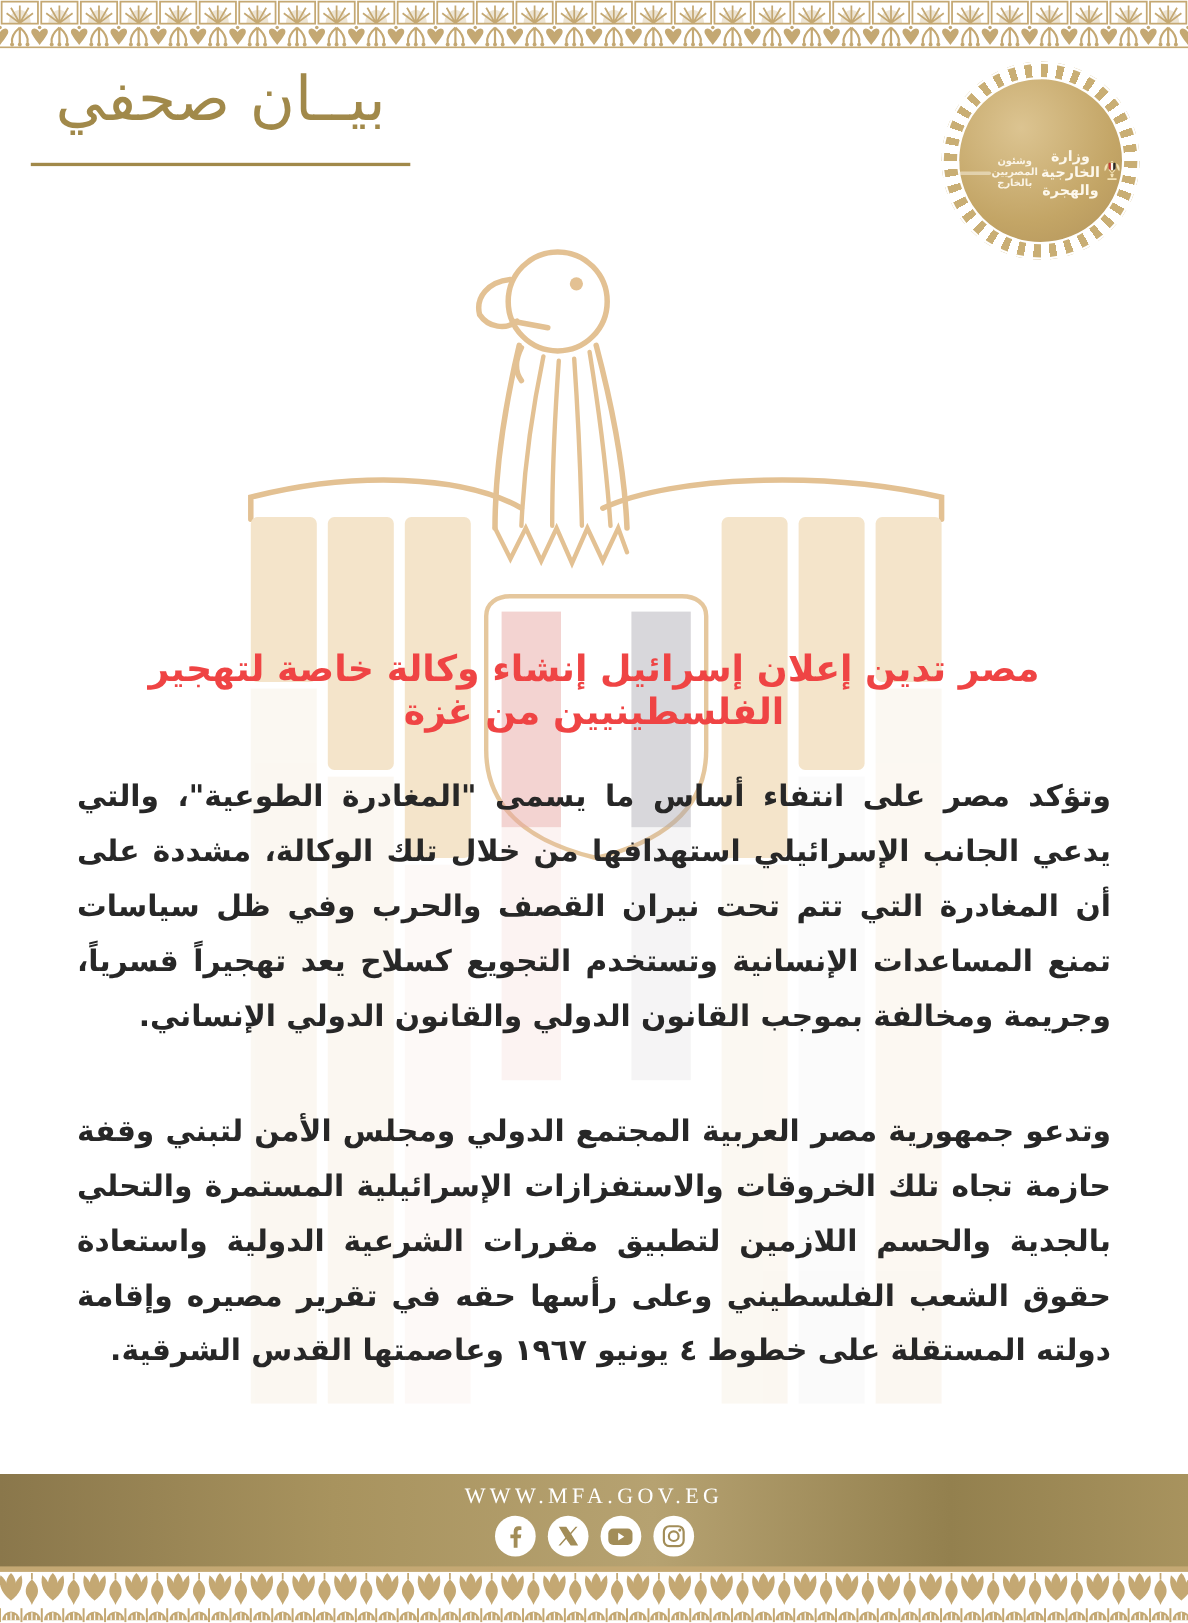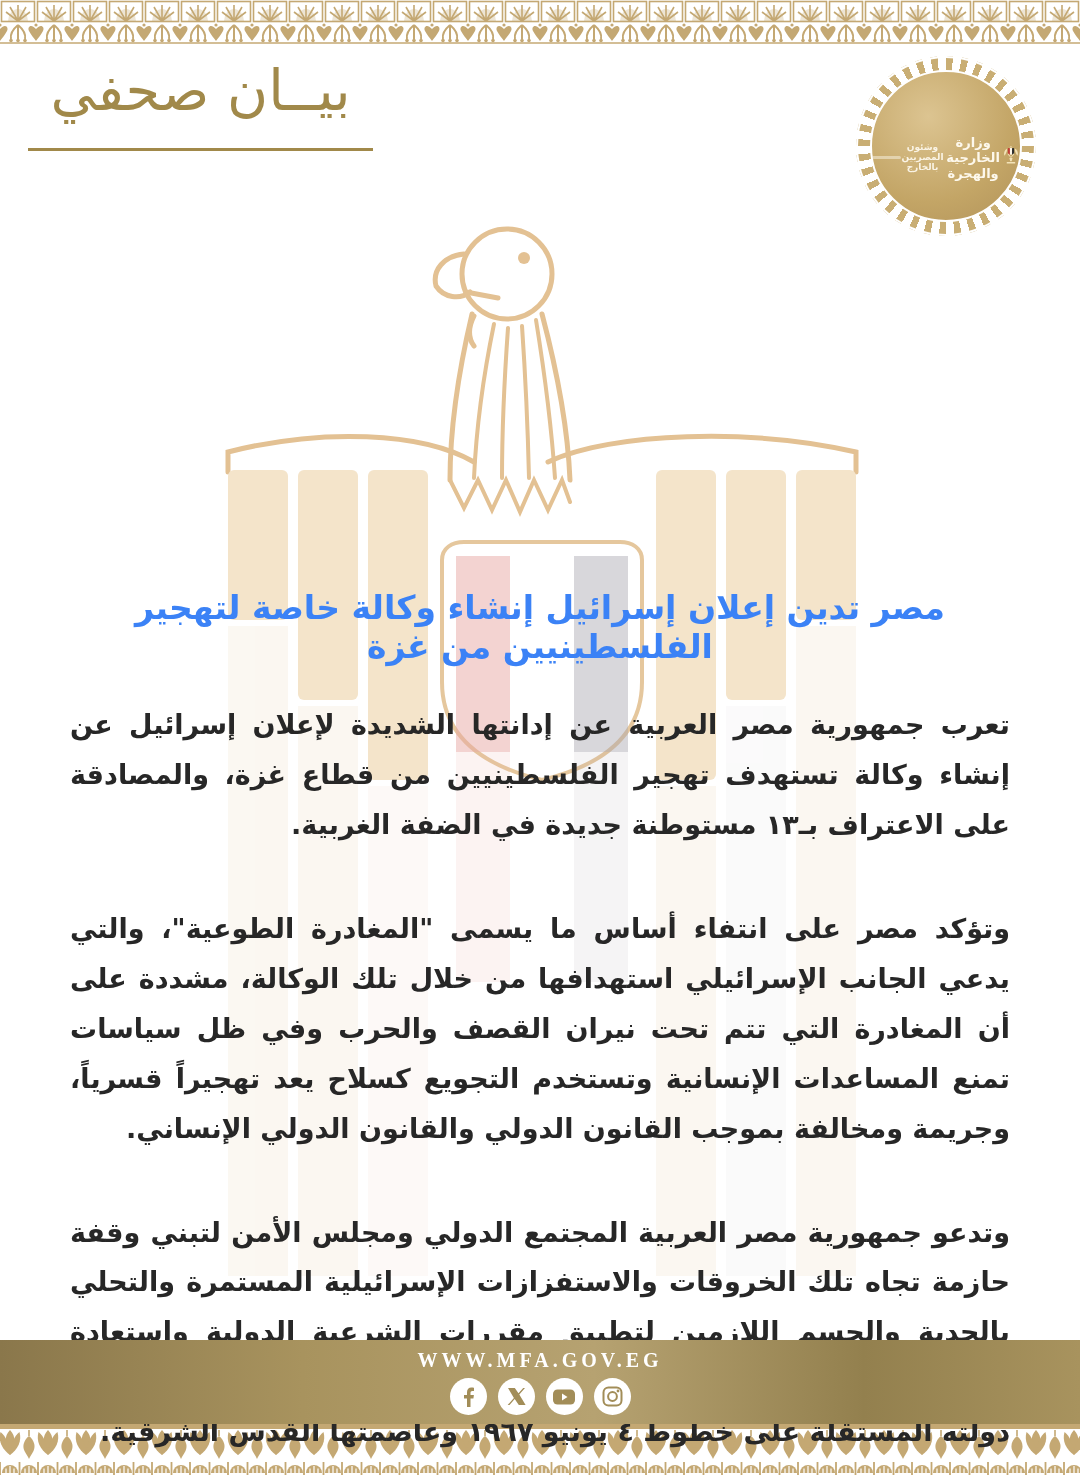--- a/index.html
+++ b/index.html
@@ -24,29 +24,29 @@
     background:radial-gradient(circle at 38% 30%,#DCC491,#C3A566 62%,#B2935A);
     display:flex;align-items:center;justify-content:flex-start;
     padding-top:18px;box-sizing:border-box;color:#FDF8EC;direction:rtl;text-align:center;}
   .seal-line1{font-size:13px;font-weight:bold;margin-top:6px;line-height:1.2;}
   .seal-line2{font-size:9px;font-weight:bold;margin-top:3px;opacity:.95;}
   .seal-engline{margin-top:5px;width:74px;height:3px;background:#F6EFDC;opacity:.55;border-radius:2px;}
   
   .watermark{position:absolute;left:212px;top:212px;z-index:0;}
   
   .headline{position:absolute;top:588px;left:40px;right:40px;margin:0;z-index:2;
-    direction:rtl;text-align:center;font-size:33px;font-weight:bold;color:#3b82f6;}
+    direction:rtl;text-align:center;font-size:33px;font-weight:bold;color:#ef4444;}
   .paras{position:absolute;top:700px;right:70px;left:70px;z-index:2;direction:rtl;
     text-align:justify;color:#272727;font-weight:bold;font-size:27px;}
   .paras p{margin:0 0 54px 0;line-height:1.85;}
   
   .footer-bar{position:absolute;top:1340px;left:0;width:1080px;height:84px;z-index:3;
     background:linear-gradient(90deg,#8A774B 0%,#A8935E 28%,#B6A271 55%,#93804E 80%,#A8935E 100%);}
   .site{margin-top:9px;text-align:center;font-family:"Liberation Serif",serif;
-    color:#ffffff;font-size:20px;letter-spacing:4px;font-weight:bold;cursor:pointer;}
+    color:#ffffff;font-size:20px;letter-spacing:4px;font-weight:normal;cursor:pointer;}
   .icons{display:flex;justify-content:center;gap:11px;margin-top:6px;}
   .icon-circle{width:37px;height:37px;border-radius:50%;background:#ffffff;
     display:flex;align-items:center;justify-content:center;cursor:pointer;}
 </style>
 </head>
 <body>
 
 <svg class="ornament top-border" width="1080" height="44" viewBox="0 0 1080 44">
   <defs>
     <g id="tbu" stroke="#C4A873" fill="none" stroke-width="1.6">
@@ -169,21 +169,20 @@
     <rect x="244" y="344" width="54" height="196" fill="#E8A7A3" opacity=".5"></rect>
     <rect x="362" y="344" width="54" height="196" fill="#A9A7B0" opacity=".45"></rect>
     <rect x="244" y="540" width="54" height="230" fill="#E8A7A3" opacity=".14"></rect>
     <rect x="362" y="540" width="54" height="230" fill="#A9A7B0" opacity=".12"></rect>
   </g>
 </svg>
 
 <h2 class="headline">مصر تدين إعلان إسرائيل إنشاء وكالة خاصة لتهجير الفلسطينيين من غزة</h2>
 
 <main class="paras">
-  <p>تعرب جمهورية مصر العربية عن إدانتها الشديدة لإعلان إسرائيل عن إنشاء وكالة تستهدف تهجير الفلسطينيين من قطاع غزة، والمصادقة على الاعتراف بـ١٣ مستوطنة جديدة في الضفة الغربية.</p>
   <p>وتؤكد مصر على انتفاء أساس ما يسمى "المغادرة الطوعية"، والتي يدعي الجانب الإسرائيلي استهدافها من خلال تلك الوكالة، مشددة على أن المغادرة التي تتم تحت نيران القصف والحرب وفي ظل سياسات تمنع المساعدات الإنسانية وتستخدم التجويع كسلاح يعد تهجيراً قسرياً، وجريمة ومخالفة بموجب القانون الدولي والقانون الدولي الإنساني.</p>
   <p>وتدعو جمهورية مصر العربية المجتمع الدولي ومجلس الأمن لتبني وقفة حازمة تجاه تلك الخروقات والاستفزازات الإسرائيلية المستمرة والتحلي بالجدية والحسم اللازمين لتطبيق مقررات الشرعية الدولية واستعادة حقوق الشعب الفلسطيني وعلى رأسها حقه في تقرير مصيره وإقامة دولته المستقلة على خطوط ٤ يونيو ١٩٦٧ وعاصمتها القدس الشرقية.</p>
 </main>
 
 <footer class="footer-bar">
   <div class="site">WWW.MFA.GOV.EG</div>
   <div class="icons">
     <div class="icon-circle" aria-label="facebook-icon">
       <svg width="22" height="22" viewBox="0 0 22 22">
         <path d="M13.5,21 L13.5,12.5 L16.4,12.5 L16.9,9 L13.5,9 L13.5,6.8 C13.5,5.7 14,4.9 15.4,4.9 L17,4.9 L17,1.8 C16.5,1.7 15.4,1.6 14.4,1.6 C11.7,1.6 10,3.2 10,6.3 L10,9 L7,9 L7,12.5 L10,12.5 L10,21 Z" fill="#A28D58"></path>

